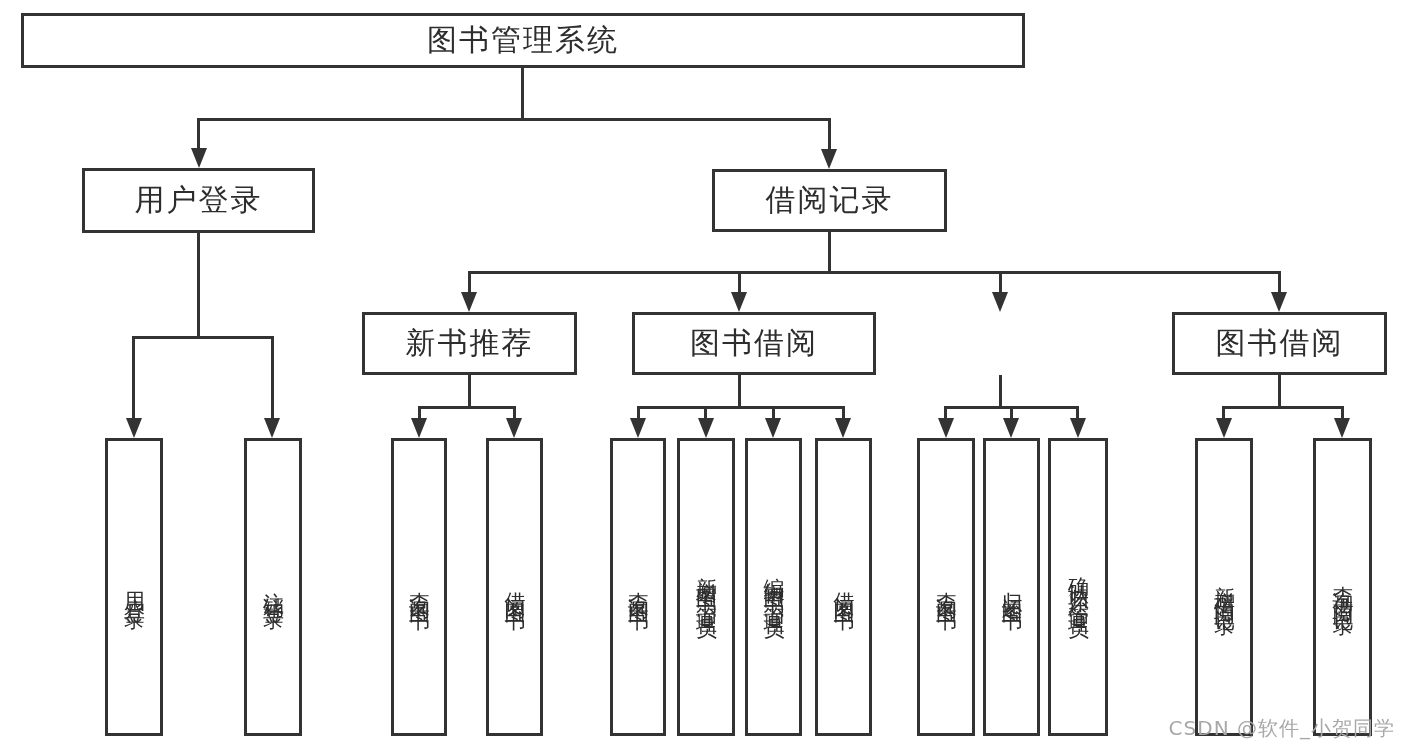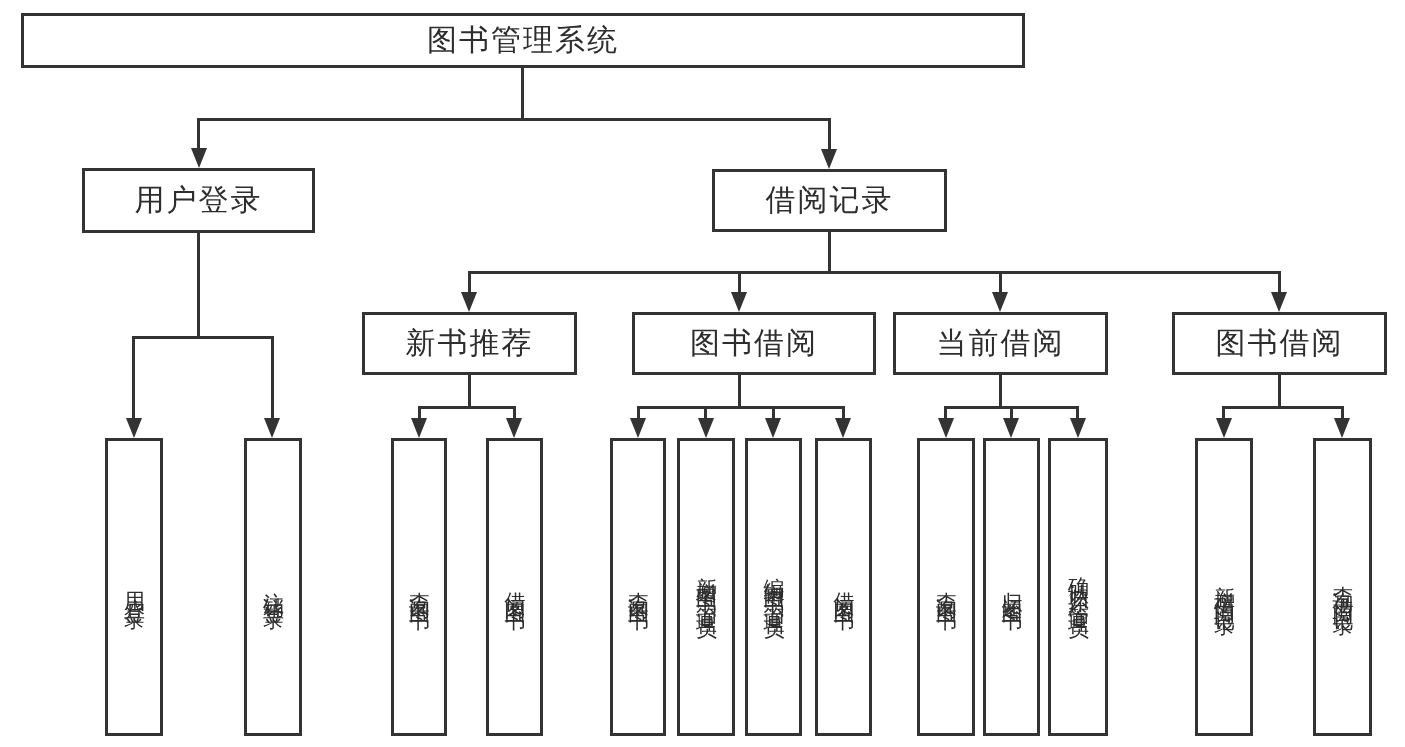--- a/index.html
+++ b/index.html
@@ -119,35 +119,35 @@
   <div class="arrow" style="left:1216px;top:418px"></div>
   <div class="arrow" style="left:1334px;top:418px"></div>
 
   <div class="box" style="left:21px;top:13px;width:1004px;height:55px">图书管理系统</div>
 
   <div class="box" style="left:82px;top:168px;width:233px;height:65px">用户登录</div>
   <div class="box" style="left:712px;top:169px;width:235px;height:63px">借阅记录</div>
 
   <div class="box" style="left:362px;top:312px;width:215px;height:63px">新书推荐</div>
   <div class="box" style="left:632px;top:312px;width:244px;height:63px">图书借阅</div>
-  <div class="box" style="left:893px;top:312px;width:215px;height:63px">当前借阅</div>
   <div class="box" style="left:1172px;top:312px;width:215px;height:63px">图书借阅</div>
 
   <div class="box leaf" style="left:105px;top:438px;width:58px;height:298px">用户登录</div>
   <div class="box leaf" style="left:244px;top:438px;width:58px;height:298px">注销登录</div>
 
   <div class="box leaf" style="left:391px;top:438px;width:56px;height:298px">查询图书</div>
   <div class="box leaf" style="left:486px;top:438px;width:57px;height:298px">借阅图书</div>
 
   <div class="box leaf" style="left:610px;top:438px;width:56px;height:298px">查询图书</div>
   <div class="box leaf" style="left:677px;top:438px;width:58px;height:298px">新增图书（管理员）</div>
   <div class="box leaf" style="left:745px;top:438px;width:57px;height:298px">编辑图书（管理员）</div>
   <div class="box leaf" style="left:815px;top:438px;width:57px;height:298px">借阅图书</div>
 
   <div class="box leaf" style="left:917px;top:438px;width:58px;height:298px">查询图书</div>
   <div class="box leaf" style="left:983px;top:438px;width:57px;height:298px">归还图书</div>
   <div class="box leaf" style="left:1048px;top:438px;width:60px;height:298px">确认归还（管理员）</div>
 
   <div class="box leaf" style="left:1195px;top:438px;width:58px;height:298px">新增借阅记录</div>
   <div class="box leaf" style="left:1313px;top:438px;width:59px;height:298px">查询借阅记录</div>
 
+  <div class="watermark">CSDN @软件_小贺同学</div>
 
 </div>
 
 </body></html>

